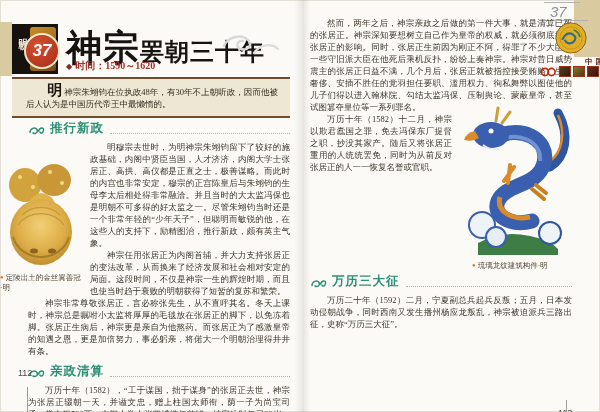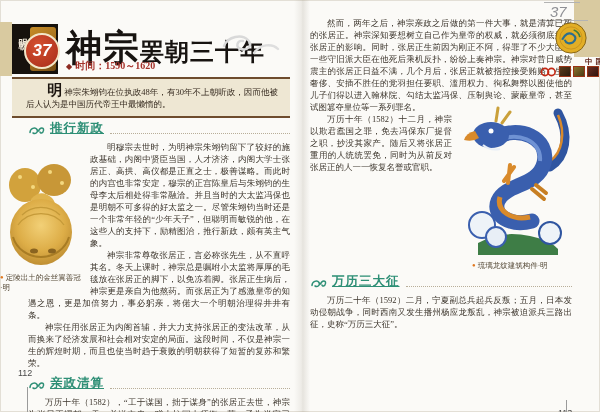--- a/index.html
+++ b/index.html
@@ -36,21 +36,21 @@
     background:#eee7d3;border-top:2px solid #6e4c2d;border-bottom:2px solid #6e4c2d;
     padding:5px 12px 6px 14px;}
   .intro p{margin:0;font-size:8.5px;line-height:12px;color:#34291e;text-indent:2.5em;text-align:justify;}
   .dropcap{font-size:15px;font-weight:bold;color:#1c1510;margin-right:2px;}
 
   
   .lp-main{position:absolute;left:28px;top:116px;width:262px;}
   .rp-main{position:absolute;left:310px;top:17px;width:262px;}
   .sec-head{display:flex;align-items:flex-end;margin:4px 0 4px 0;}
   .sec-head .swirl{flex:0 0 auto;margin:0 4px 1px 0;color:#2e8f76;}
-  .sec-title{font-size:12.5px;font-weight:bold;color:#2e8f76;letter-spacing:1px;white-space:nowrap;text-decoration:underline;}
+  .sec-title{font-size:12.5px;font-weight:bold;color:#2e8f76;letter-spacing:1px;white-space:nowrap;}
   .leader{flex:1;border-bottom:1px dotted #b8ae99;margin:0 0 3px 6px;}
   .bodytext p{margin:0;font-size:8.5px;line-height:12px;color:#3c352c;text-align:justify;text-indent:2em;}
   .sec2{margin-top:6px;}
 
   
   .crown-float{float:left;width:82px;margin:22px 8px 2px -28px;}
   .caption{font-size:7.5px;line-height:9.5px;color:#564a38;margin-top:2px;text-align:left;}
   .cap-bullet{color:#e07820;font-size:6px;margin-right:2px;vertical-align:1px;}
   .dragon-float{float:right;width:114px;margin:-10px -2px 2px 8px;}
   .dragon-float .caption{padding-left:12px;}
@@ -138,22 +138,22 @@
       <path d="M18,62 a27,24 0 0 1 46,0" stroke="#c59a39" stroke-width="1.3" fill="none"></path>
       <ellipse cx="34" cy="88" rx="4" ry="2.5" fill="#8a6420"></ellipse>
         <ellipse cx="52" cy="88" rx="4" ry="2.5" fill="#8a6420"></ellipse>
     </svg>
     <div class="caption">
       <span class="cap-bullet">●</span><span>定陵出土的金丝翼善冠·明</span>
     </div>
   </div>
 
   <p>明穆宗去世时，为明神宗朱翊钧留下了较好的施政基础，内阁中贤臣当国，人才济济，内阁大学士张居正、高拱、高仪都是正直之士，极善谋略。而此时的内宫也非常安定，穆宗的正宫陈皇后与朱翊钧的生母李太后相处得非常融洽。并且当时的大太监冯保也是明朝不可多得的好太监之一。尽管朱翊钧当时还是一个非常年轻的“少年天子”，但聪明而敏锐的他，在这些人的支持下，励精图治，推行新政，颇有英主气象。</p>
+  <p>神宗任用张居正为内阁首辅，并大力支持张居正的变法改革，从而换来了经济发展和社会相对安定的局面。这段时间，不仅是神宗一生的辉煌时期，而且也使当时趋于衰败的明朝获得了短暂的复苏和繁荣。</p>
   <p>神宗非常尊敬张居正，言必称张先生，从不直呼其名。冬天上课时，神宗总是嘱咐小太监将厚厚的毛毯放在张居正的脚下，以免冻着脚。张居正生病后，神宗更是亲自为他熬药。而张居正为了感激皇帝的知遇之恩，更是加倍努力，事必躬亲，将偌大一个明朝治理得井井有条。</p>
-  <p>神宗任用张居正为内阁首辅，并大力支持张居正的变法改革，从而换来了经济发展和社会相对安定的局面。这段时间，不仅是神宗一生的辉煌时期，而且也使当时趋于衰败的明朝获得了短暂的复苏和繁荣。</p>
 
   <div class="sec-head sec2">
     <svg class="swirl" width="18" height="12" viewBox="0 0 18 12">
       <path d="M2,8.5 C2,4.5 7,2.5 9,5.5 C10.5,8 7.5,10.5 5,9 M10.5,7 C12,3 16,3 15.5,6.5 C15,9.5 12,9.5 12,8" stroke="currentColor" stroke-width="1.5" fill="none" stroke-linecap="round"></path>
     </svg>
     <span class="sec-title">亲政清算</span>
     <span class="leader"></span>
   </div>
   <p>万历十年（1582），“工于谋国，拙于谋身”的张居正去世，神宗为张居正辍朝一天，并谥文忠，赠上柱国太师衔，荫一子为尚宝司丞，赏丧银500两。内阁大学士张四维继任首辅。神宗这时年已20岁，开始亲自过问朝政，希望有所作为。</p>
 </div>

